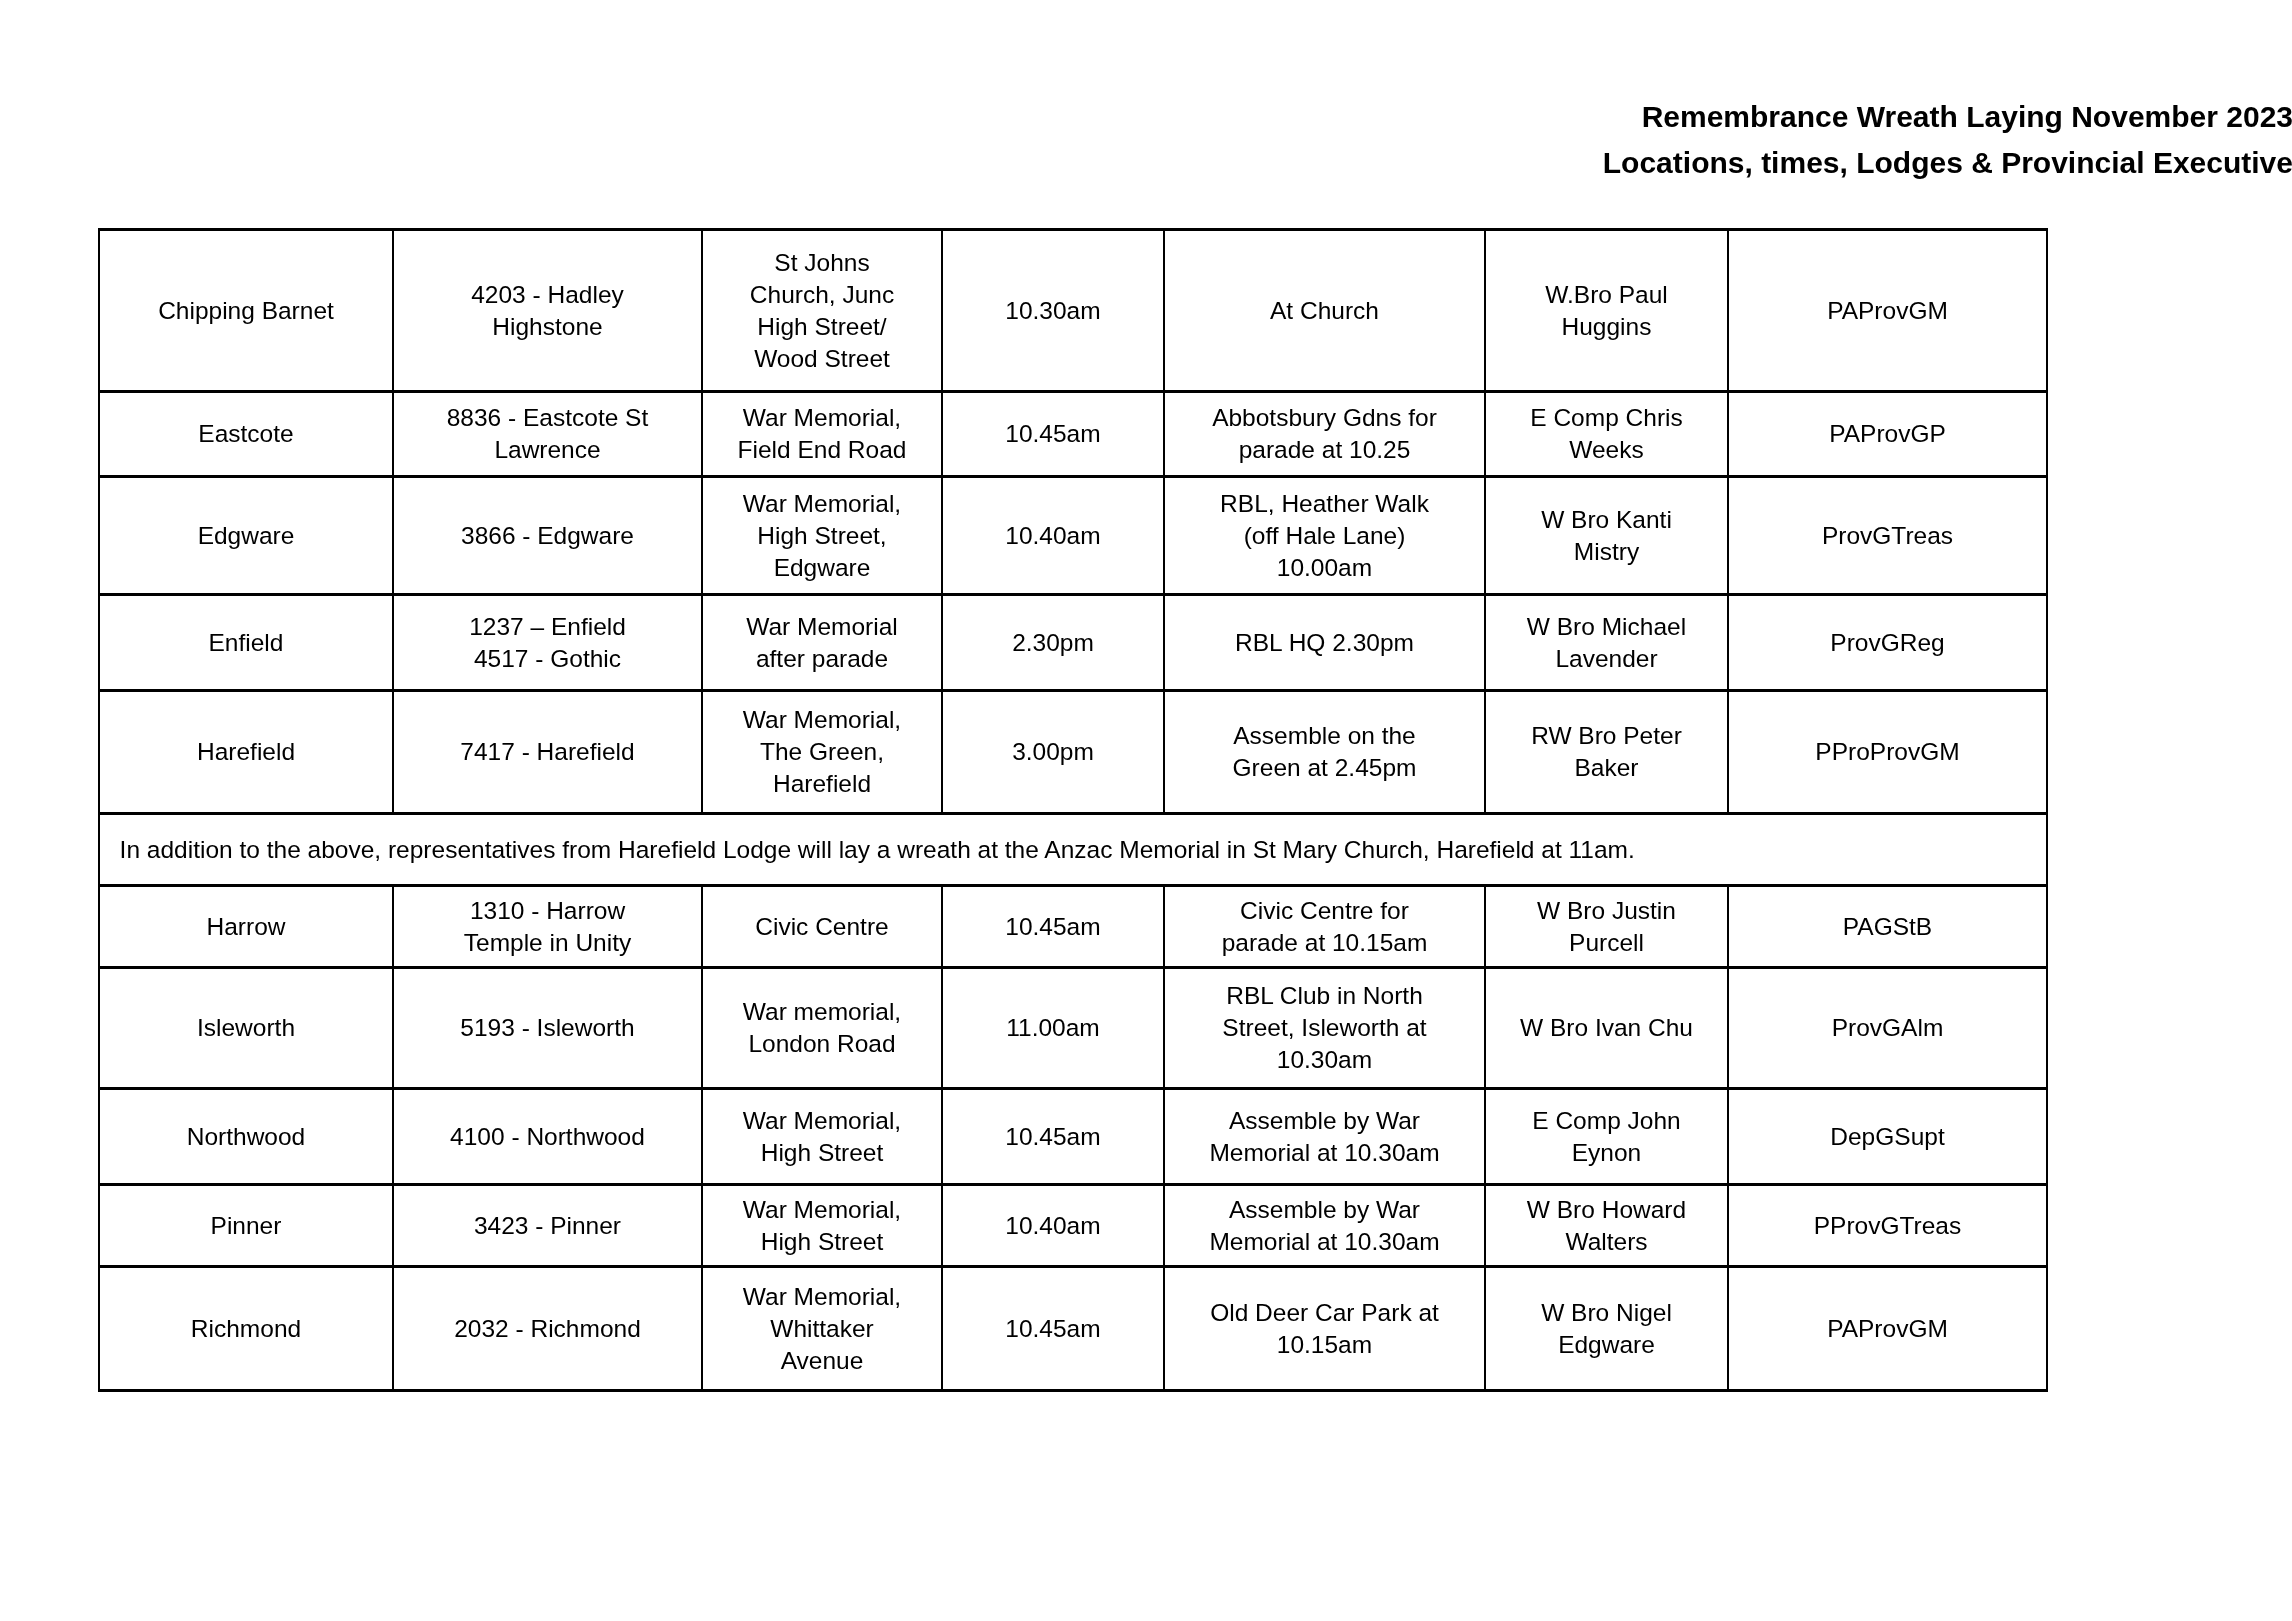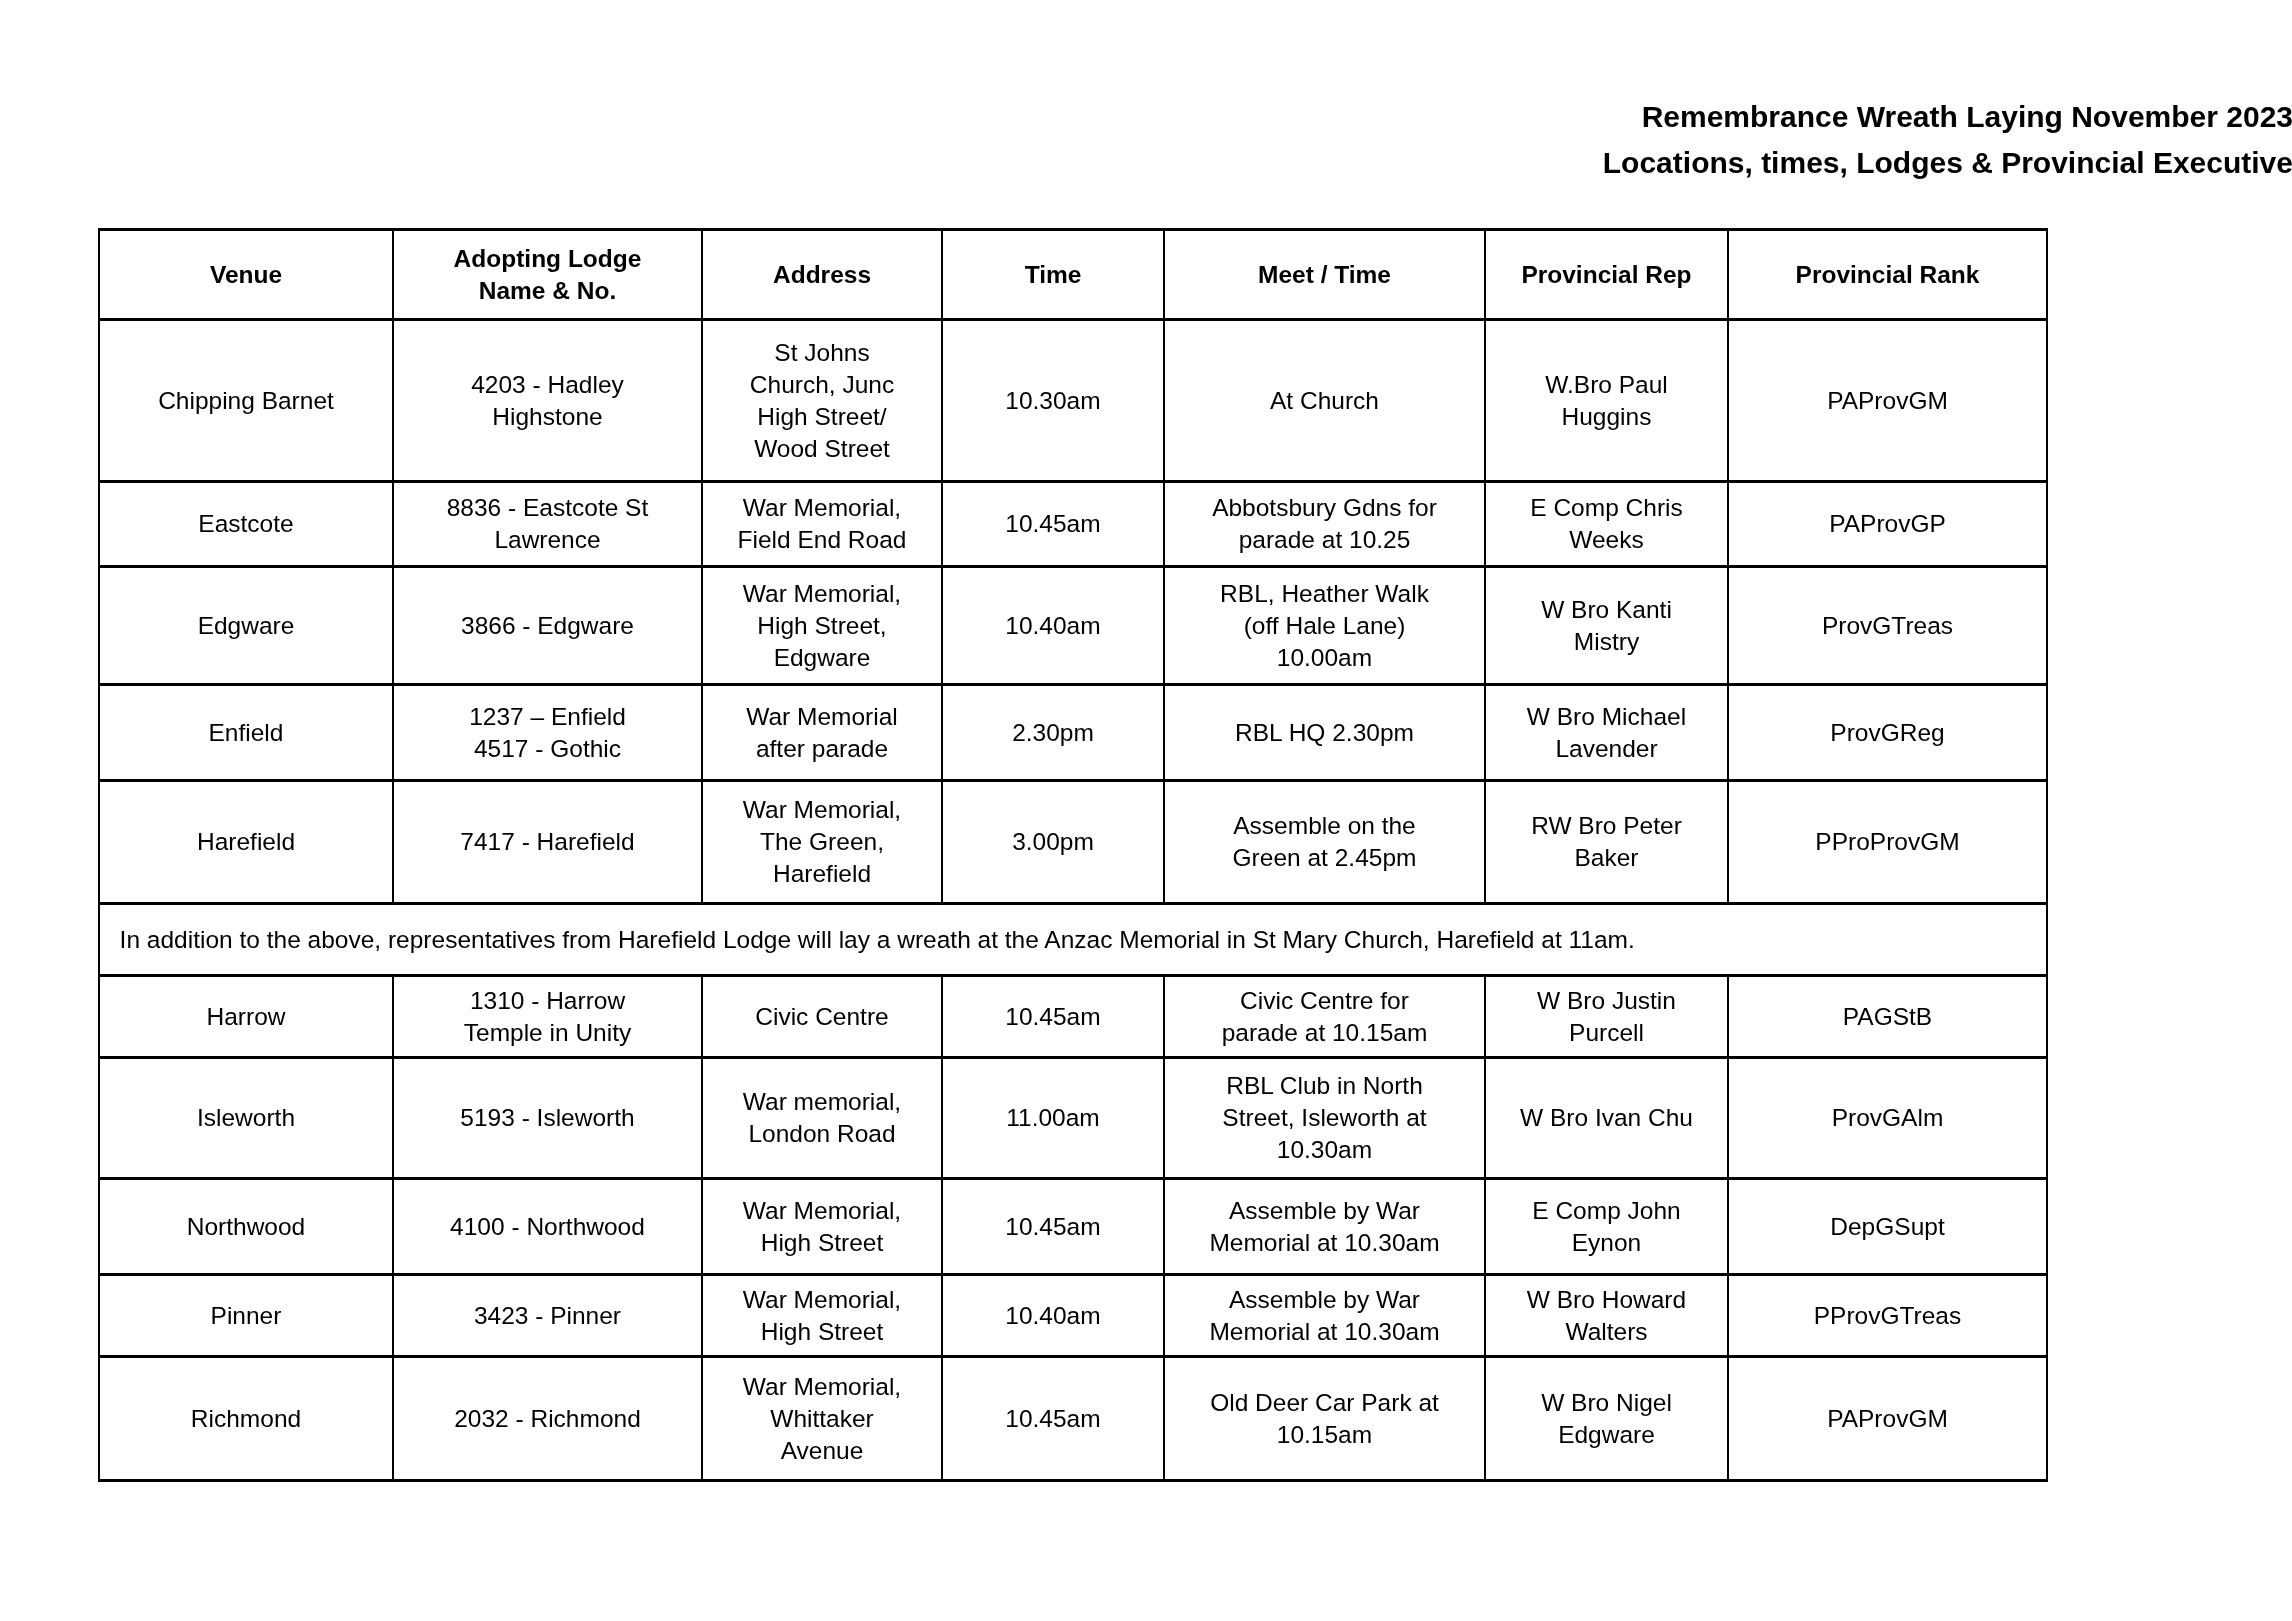--- a/index.html
+++ b/index.html
@@ -75,30 +75,20 @@
   <colgroup>
     <col style="width:294px">
     <col style="width:309px">
     <col style="width:240px">
     <col style="width:222px">
     <col style="width:321px">
     <col style="width:243px">
     <col style="width:319px">
   </colgroup>
   <tbody>
-    <tr class="rh92">
-      <th>Venue</th>
-      <th>Adopting Lodge
-Name &amp; No.</th>
-      <th>Address</th>
-      <th>Time</th>
-      <th>Meet / Time</th>
-      <th>Provincial Rep</th>
-      <th>Provincial Rank</th>
-    </tr>
 
     <tr class="rh165">
       <td>Chipping Barnet</td>
       <td>4203 - Hadley
 Highstone</td>
       <td>St Johns
 Church, Junc
 High Street/
 Wood Street</td>
       <td>10.30am</td>

